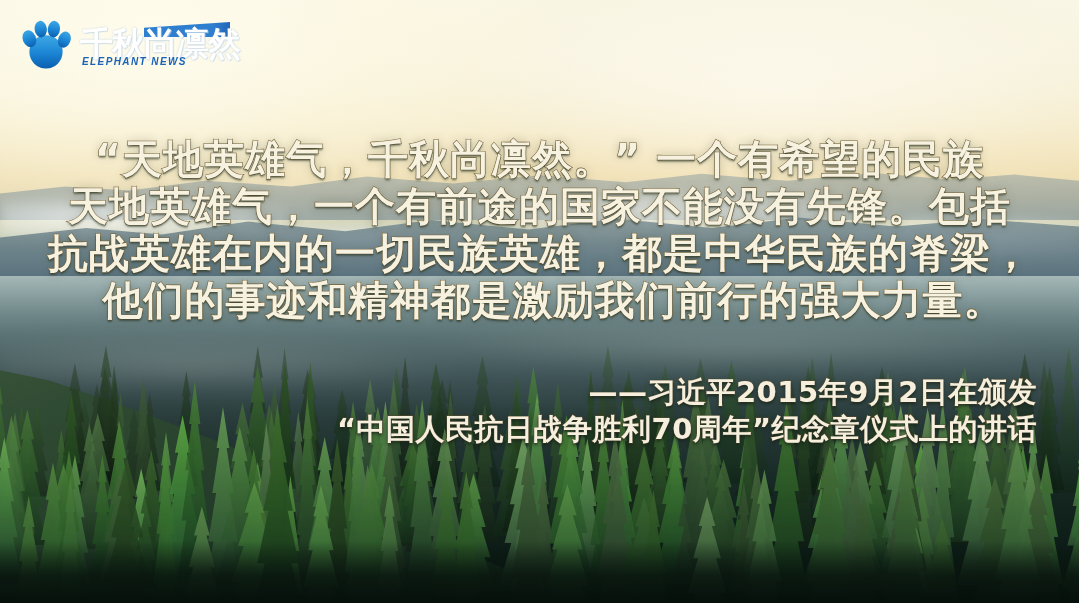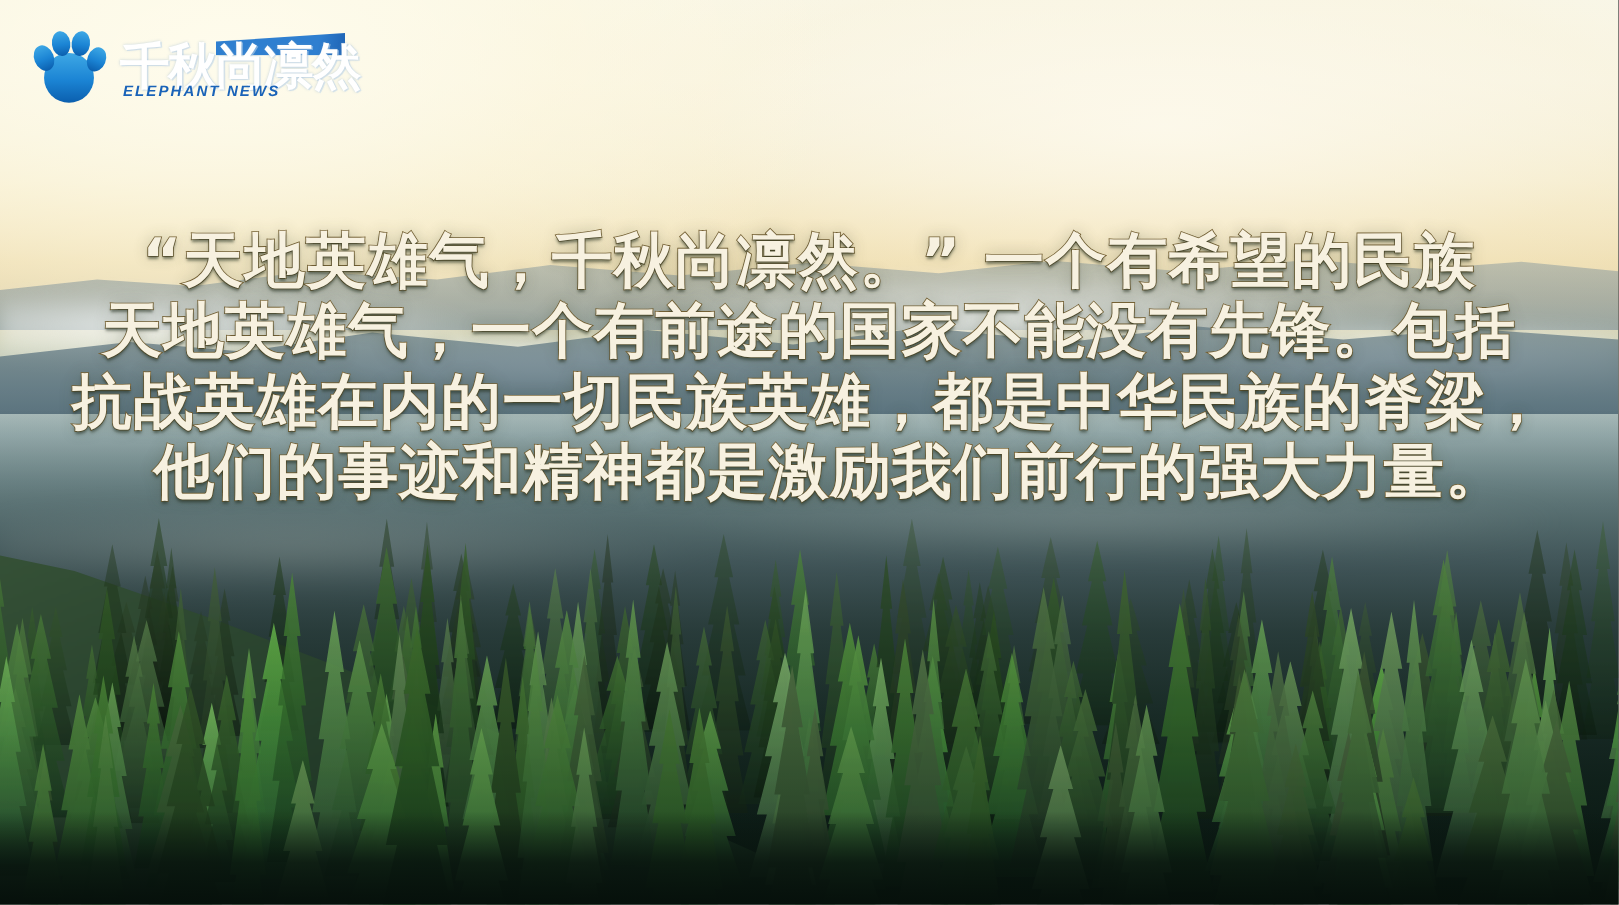--- a/index.html
+++ b/index.html
@@ -149,21 +149,21 @@
     font-weight: 700;
     font-style: italic;
     letter-spacing: 1.4px;
     color: #1a63b8;
     white-space: nowrap;
   }
 
   
   .quote {
     position: absolute;
-    left: 0; top: 151px;
+    left: 0; top: 136px;
     width: 1079px;
     z-index: 30;
     text-align: center;
     padding: 0 48px;
     box-sizing: border-box;
   }
   .quote-line {
     font-size: 40px;
     line-height: 47px;
     font-weight: 700;
@@ -473,14 +473,18 @@
     </div>
   </div>
 
   <div class="quote">
     <div class="quote-line">“天地英雄气，千秋尚凛然。” 一个有希望的民族</div>
     <div class="quote-line">天地英雄气，一个有前途的国家不能没有先锋。包括</div>
     <div class="quote-line">抗战英雄在内的一切民族英雄，都是中华民族的脊梁，</div>
     <div class="quote-line indent">他们的事迹和精神都是激励我们前行的强大力量。</div>
   </div>
 
+  <div class="attribution">
+    <div class="attr-line">——习近平2015年9月2日在颁发</div>
+    <div class="attr-line">“中国人民抗日战争胜利70周年”纪念章仪式上的讲话</div>
+  </div>
 
 </div>
 
 </body></html>

